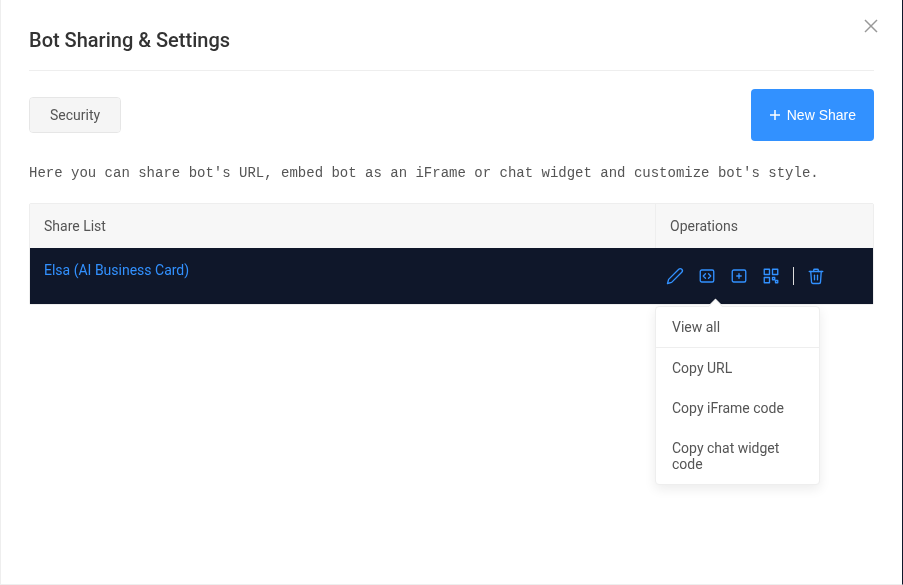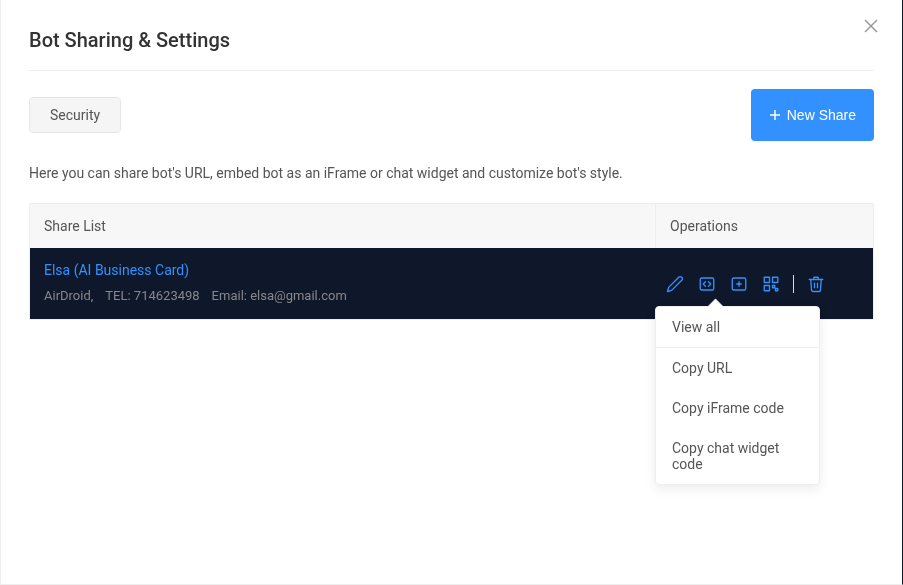--- a/index.html
+++ b/index.html
@@ -86,20 +86,21 @@
       font-size: 14px;
       cursor: pointer;
     }
     .new-share-btn .plus {
       display: inline-flex;
     }
     .description {
       font-size: 14px;
       color: #555;
       margin-bottom: 22px;
+      font-family: Liberation Mono, monospace;
     }
     .table {
       border: 1px solid #eee;
       border-radius: 2px;
       width: 100%;
     }
     .table-header {
       display: flex;
       background: #f7f7f7;
       font-size: 14px;
@@ -223,25 +224,20 @@
   <p class="description">Here you can share bot's URL, embed bot as an iFrame or chat widget and customize bot's style.</p>
 
   <div class="table">
     <div class="table-header">
       <div class="col-name">Share List</div>
       <div class="col-ops-header">Operations</div>
     </div>
     <div class="table-row">
       <div class="row-info">
         <div class="row-title">Elsa (AI Business Card)</div>
-        <div class="row-meta">
-          <span>AirDroid,</span>
-          <span>TEL: 714623498</span>
-          <span>Email: elsa@gmail.com</span>
-        </div>
       </div>
       <div class="row-ops">
         <span class="icon-btn">
           <svg width="18" height="18" viewBox="0 0 24 24" fill="none" stroke="currentColor" stroke-width="1.8" stroke-linecap="round" stroke-linejoin="round">
             <path d="M17 3a2.8 2.8 0 1 1 4 4L7.5 20.5 2 22l1.5-5.5L17 3z"></path>
           </svg>
         </span>
         <span class="icon-btn">
           <svg width="18" height="18" viewBox="0 0 24 24" fill="none" stroke="currentColor" stroke-width="1.8" stroke-linecap="round" stroke-linejoin="round">
             <rect x="3" y="4" width="18" height="16" rx="2"></rect>

